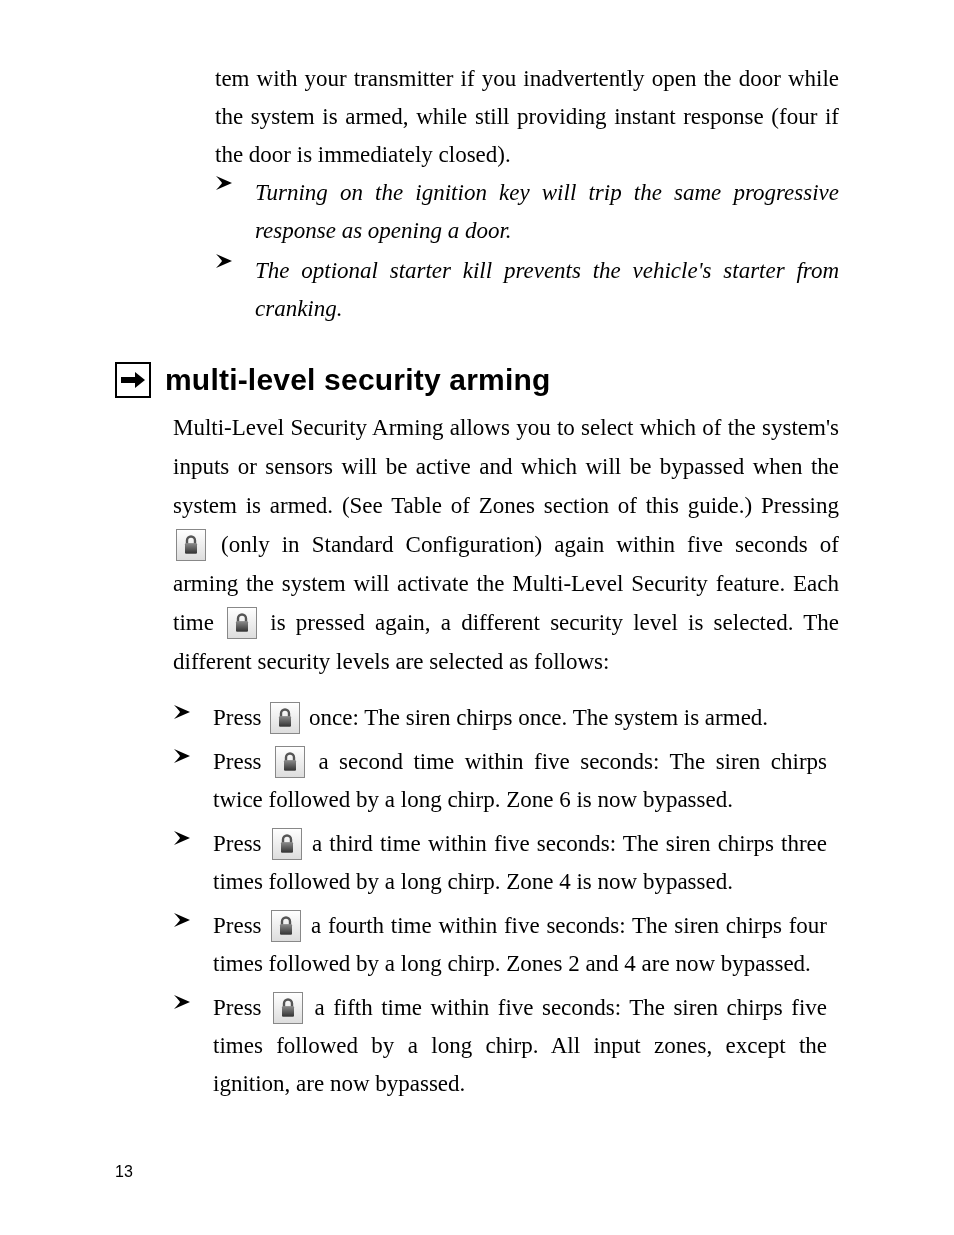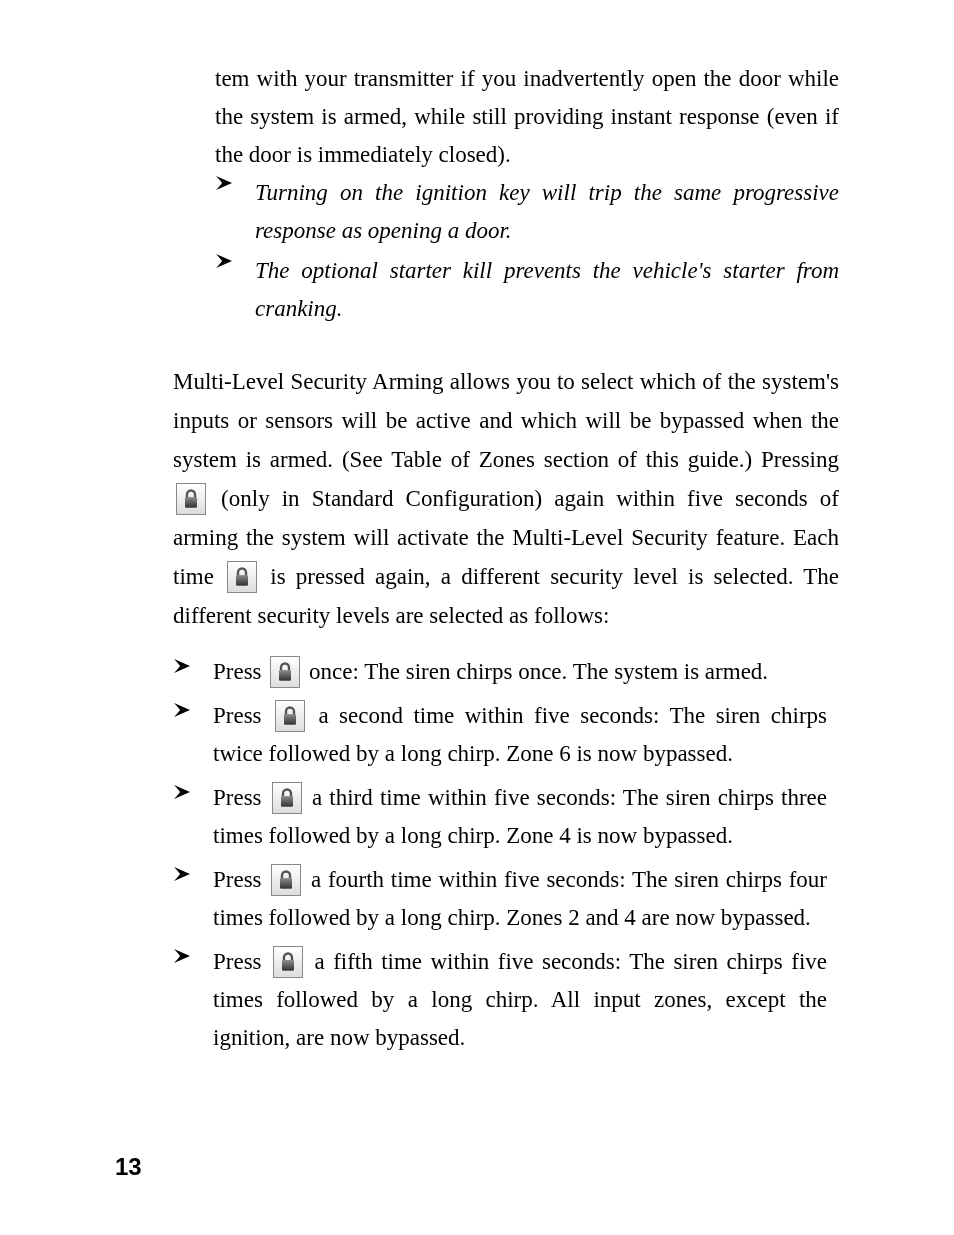--- a/index.html
+++ b/index.html
@@ -123,22 +123,22 @@
     display: flex;
     justify-content: space-between;
     align-items: baseline;
     font-family: "Trade Gothic", "Helvetica Neue Condensed", "Arial Narrow", Arial, sans-serif;
   }
   .footer-left {
     font-size: 14px;
     letter-spacing: 1.2px;
   }
   .footer-right {
-    font-size: 24px;
-    font-weight: 700;
+    font-size: 16px;
+    font-weight: 400;
   }
 </style>
 </head>
 <body>
 
 <svg width="0" height="0" style="position:absolute">
   <defs>
     <g id="arrowhead">
       <path d="M1 2 L17 9 L1 16 C5 12 7 9 7 9 C7 9 5 6 1 2 Z" fill="#000"></path>
     </g>
@@ -153,21 +153,21 @@
     <linearGradient id="lg" x1="0" y1="0" x2="0" y2="1">
       <stop offset="0" stop-color="#888"></stop>
       <stop offset="1" stop-color="#333"></stop>
     </linearGradient>
   </defs>
 </svg>
 
 <div class="page">
 
   <div class="indent-block">
-    <div class="body-text">tem with your transmitter if you inadvertently open the door while the system is armed, while still providing instant response (even if the door is immediately closed).</div>
+    <div class="body-text">tem with your transmitter if you inadvertently open the door while the system is armed, while still providing instant response (four if the door is immediately closed).</div>
     <ul class="bullet-list">
       <li>
         <span class="bullet-icon">
           <svg width="18" height="18" viewBox="0 0 18 18">
               <use href="#arrowhead"></use>
             </svg>
         </span>
         <span>Turning on the ignition key will trip the same progressive response as opening a door.</span>
       </li>
       <li>
@@ -175,20 +175,28 @@
           <svg width="18" height="18" viewBox="0 0 18 18">
               <use href="#arrowhead"></use>
             </svg>
         </span>
         <span>The optional starter kill prevents the vehicle's starter from cranking.</span>
       </li>
     </ul>
   </div>
 
   <div class="section">
+    <div class="section-heading-row">
+      <span class="heading-arrow-box">
+        <svg width="32" height="32" viewBox="0 0 32 32">
+            <use href="#bigarrow"></use>
+          </svg>
+      </span>
+      <h2 class="section-title">multi-level security arming</h2>
+    </div>
 
     <div class="para">
       <span>Multi-Level Security Arming allows you to select which of the system's inputs or sensors will be active and which will be bypassed when the system is armed. (See </span><span class="italic">Table of Zones</span><span> section of this guide.) Pressing </span><span class="inline-lock"><svg width="20" height="24" viewBox="0 0 20 24">
             <use href="#lockglyph"></use>
           </svg></span><span> (only in Standard Configuration) again within five seconds of arming the system will activate the Multi-Level Security feature. Each time </span><span class="inline-lock"><svg width="20" height="24" viewBox="0 0 20 24">
             <use href="#lockglyph"></use>
           </svg></span><span> is pressed again, a different security level is selected. The different security levels are selected as follows:</span>
     </div>
 
     <ul class="steps">

